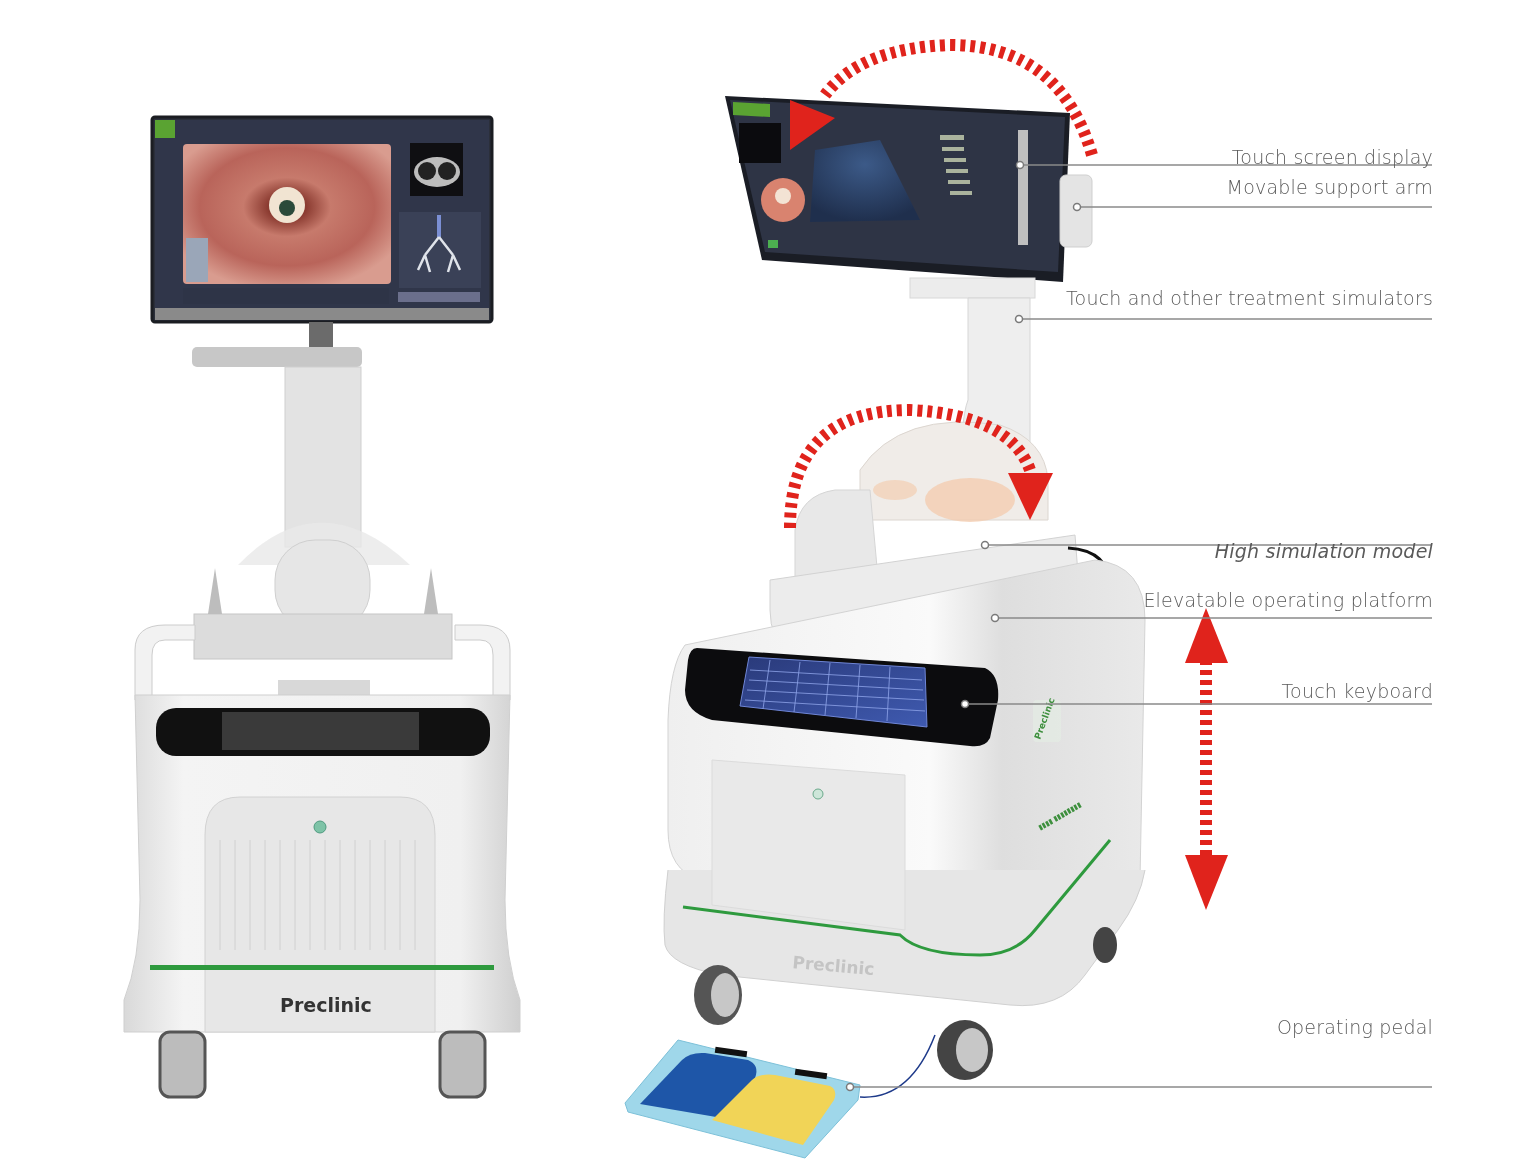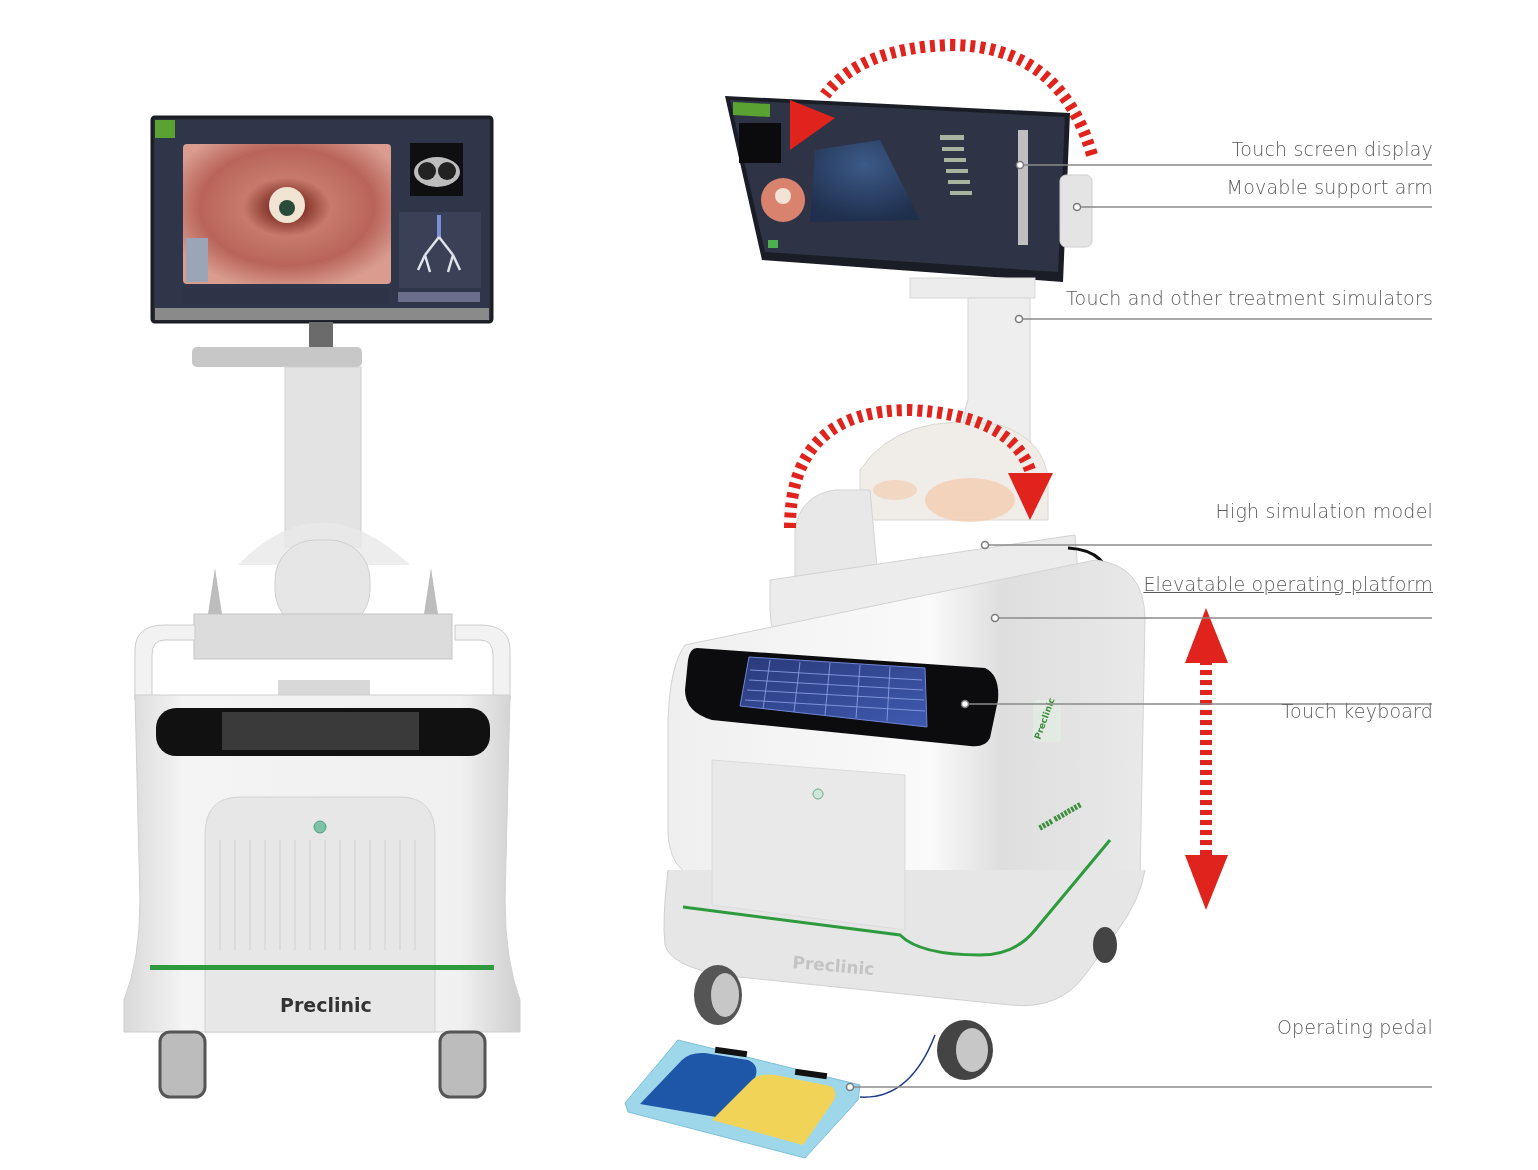--- a/index.html
+++ b/index.html
@@ -220,19 +220,19 @@
       <circle cx="985" cy="545" r="3.5"></circle>
     <circle cx="995" cy="618" r="3.5"></circle>
       <circle cx="965" cy="704" r="3.5"></circle>
     <circle cx="850" cy="1087" r="3.5"></circle>
   </g>
 
   <text x="280" y="1012" font-size="19" fill="#333" class="brand">Preclinic</text>
   <text x="792" y="968" font-size="17" fill="#c4c4c4" class="brand" transform="rotate(5 792 968)">Preclinic</text>
 </svg>
 
-<div class="label" style="top:138px;">Touch screen display</div>
+<div class="label" style="top:146px;">Touch screen display</div>
 <div class="label" style="top:176px;text-align:right;">Movable support arm</div>
 <div class="label" style="top:287px;">Touch and other treatment simulators</div>
-<div class="label" style="top:500px;">High simulation model</div>
-<div class="label" style="top:573px;text-decoration:underline;">Elevatable operating platform</div>
-<div class="label" style="top:700px;">Touch keyboard</div>
+<div class="label" style="top:540px;font-style:italic;">High simulation model</div>
+<div class="label" style="top:589px;">Elevatable operating platform</div>
+<div class="label" style="top:680px;">Touch keyboard</div>
 <div class="label" style="top:1016px;">Operating pedal</div>
 
 </body></html>

